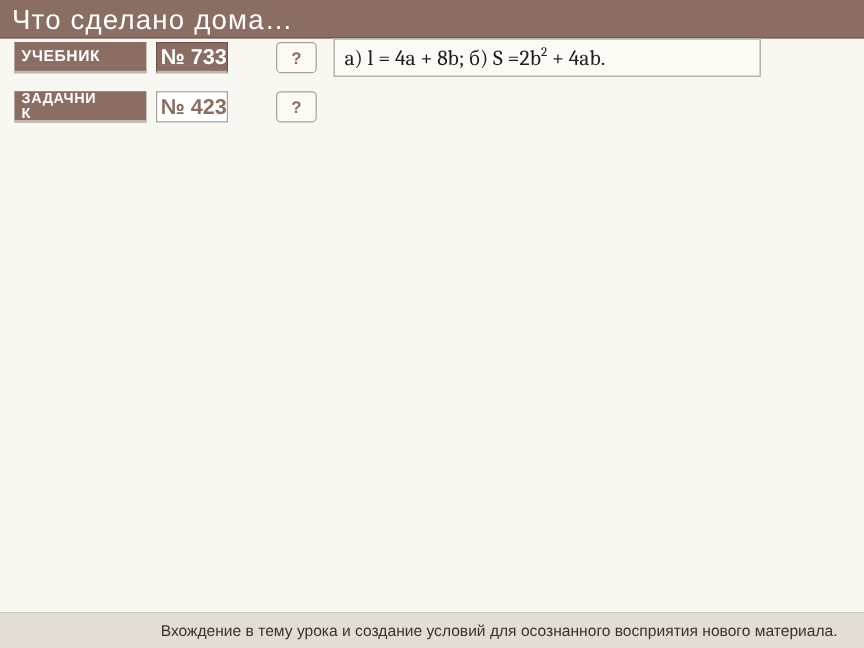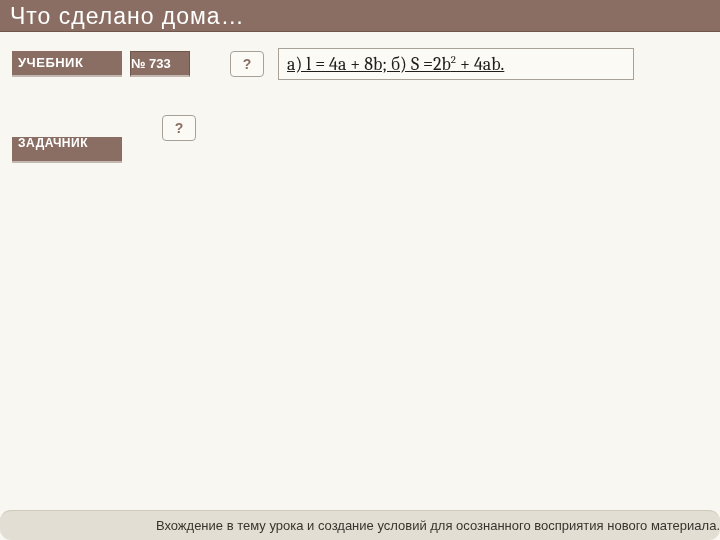--- a/index.html
+++ b/index.html
@@ -16,21 +16,21 @@
     color: #fff;
     height: 32px;
     line-height: 32px;
     padding: 0 10px;
     font-size: 23px;
     letter-spacing: 1px;
     border-bottom: 1px solid #6f564c;
     box-sizing: border-box;
   }
   .content {
-    padding: 16px 12px 0 12px;
+    padding: 0 12px 0 12px;
   }
   .row {
     display: flex;
     align-items: center;
     margin-bottom: 12px;
   }
   .source-chip {
     background: #8a6e63;
     color: #fff;
     font-size: 13px;
@@ -39,39 +39,38 @@
     height: 26px;
     line-height: 14px;
     display: flex;
     align-items: center;
     padding: 0 6px;
     box-sizing: border-box;
     border-bottom: 2px solid #c3b7b1;
     letter-spacing: 0.5px;
   }
   .source-chip.two-line {
-    flex-direction: row;
+    flex-direction: column;
     align-items: flex-start;
     justify-content: flex-start;
     line-height: 12px;
     font-size: 12px;
-    margin-top: 45px;
   }
   .num-chip {
     margin-left: 8px;
     width: 60px;
     height: 26px;
     border: 1px solid #a8a198;
     background: #fff;
     color: #8a6e63;
-    font-size: 13px;
+    font-size: 18px;
     font-weight: bold;
     display: flex;
     align-items: center;
-    justify-content: flex-start;
+    justify-content: flex-end;
     box-sizing: border-box;
   }
   .num-chip.dark {
     background: #8a6e63;
     color: #fff;
     border: 1px solid #6f564c;
     border-bottom: 2px solid #c3b7b1;
   }
   .hint-btn {
     margin-left: 40px;
@@ -96,42 +95,40 @@
     height: 32px;
     border: 1px solid #a8a198;
     background: #fcfaf4;
     color: #201d1b;
     font-family: 'Cambria', 'Times New Roman', serif;
     font-size: 18px;
     display: flex;
     align-items: center;
     padding: 0 8px;
     box-sizing: border-box;
-    text-decoration: underline;
   }
   .answer-box sup {
     font-size: 11px;
     vertical-align: super;
     line-height: 0;
   }
   .footer {
     position: absolute;
     left: 0;
     bottom: 0;
     width: 720px;
     height: 30px;
     background: #e3ded4;
     color: #3a332d;
     font-size: 13px;
     line-height: 30px;
     text-align: right;
-    padding: 0 0;
+    padding: 0 22px;
     box-sizing: border-box;
     border-top: 1px solid #cfc9be;
-    border-radius: 11px;
   }
 </style>
 </head>
 <body>
 
 <div class="header">
   <span>Что  сделано  дома…</span>
 </div>
 
 <div class="content">
@@ -151,20 +148,23 @@
         <span>a) l = 4a + 8b; б) S =2b</span><sup>2</sup><span> + 4ab.</span>
       </span>
     </div>
   </div>
 
   <div class="row">
     <div class="source-chip two-line">
       <span>ЗАДАЧНИ</span>
       <span>К</span>
     </div>
+    <div class="num-chip">
+      <span>№ 423</span>
+    </div>
     <div class="hint-btn">
       <span>?</span>
     </div>
   </div>
 
 </div>
 
 <div class="footer">
   <span>Вхождение в тему урока и создание условий для осознанного восприятия нового материала.</span>
 </div>

